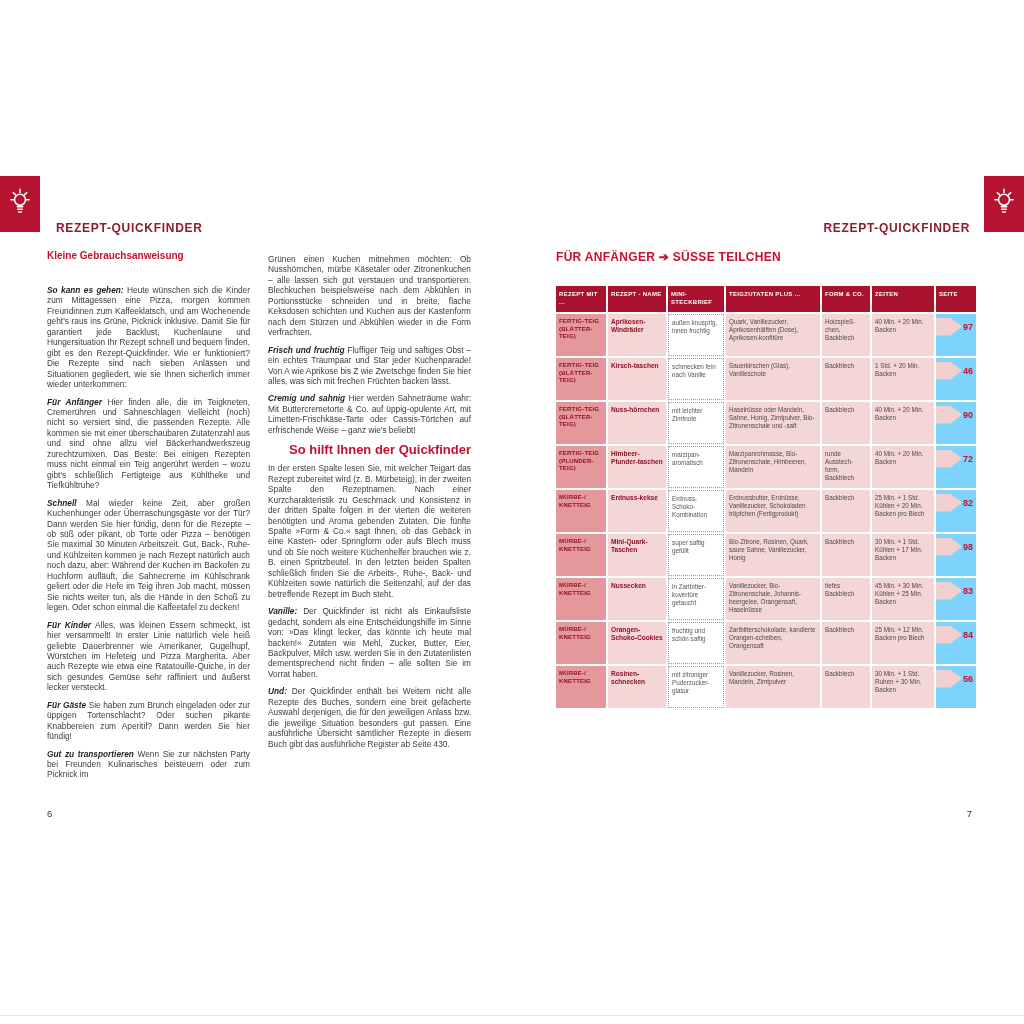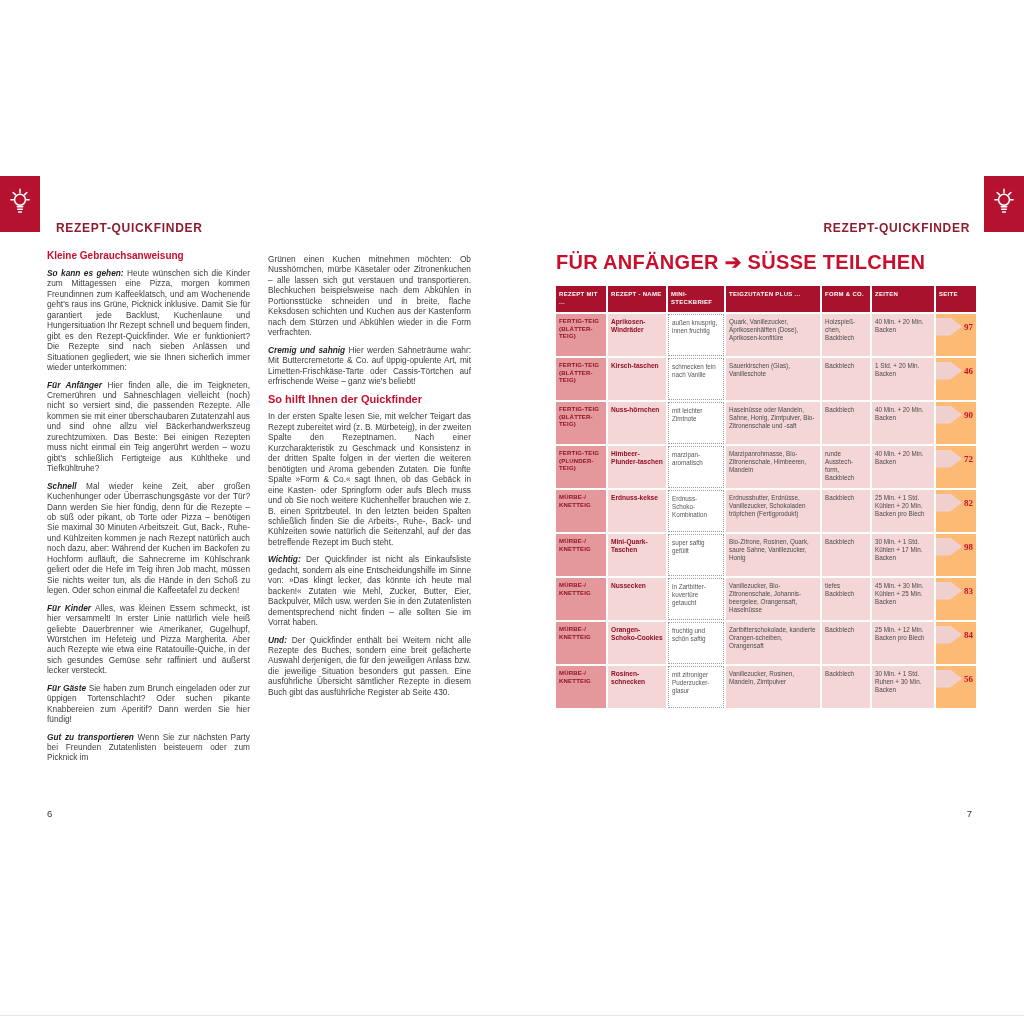--- a/index.html
+++ b/index.html
@@ -11,38 +11,38 @@
   .tab.left{left:0;} .tab.right{right:0;}
   
   .runhead{position:absolute;top:213px;font-size:12px;font-weight:700;color:#8f1c2e;letter-spacing:.7px;margin-top:8px;}
   .runhead.left{left:56px;} .runhead.right{right:54px;}
   
   .pagenum{position:absolute;top:808px;font-size:9.5px;color:#333;}
   .pagenum.left{left:47px;} .pagenum.right{right:52px;}
   
   .colA{position:absolute;left:47px;top:250px;width:203px;}
   .colB{position:absolute;left:268px;top:254px;width:203px;}
-  .h-red{font-size:10px;color:#c8102e;font-weight:700;margin:0 0 7px;}
-  .subhead{font-size:11px;color:#c8102e;font-weight:700;margin:3px 0 6px;}
+  .h-red{font-size:10px;color:#c8102e;font-weight:700;margin:0 0 24px;}
+  .subhead{font-size:13px;color:#c8102e;font-weight:700;margin:3px 0 6px;text-align:right;}
   .para{font-size:8.3px;line-height:1.26;margin:0 0 7px;text-align:justify;}
   .para b{color:#1f1f1f;font-style:italic;}
   
-  .rp-title{position:absolute;left:556px;top:250px;font-size:20px;font-weight:700;
+  .rp-title{position:absolute;left:556px;top:250px;font-size:12px;font-weight:700;
             color:#c8102e;letter-spacing:.3px;}
   .qtable{position:absolute;left:556px;top:286px;width:424px;}
   .thead,.trow{display:grid;grid-template-columns:50px 58px 56px 94px 48px 62px 40px;
                gap:2px;margin-bottom:2px;}
   .th{background:#a9122c;color:#fff;font-size:6px;font-weight:700;padding:5px 3px;
       letter-spacing:.3px;line-height:1.3;}
   .c{font-size:6.3px;line-height:1.32;padding:4px 3px;color:#4a4a4a;min-height:42px;box-sizing:border-box;}
   .c.teig{background:#e5989c;color:#8f1024;font-weight:700;font-size:6px;letter-spacing:.2px;}
   .c.name{background:#f4d6d6;color:#8f1024;font-weight:700;font-size:6.6px;}
   .c.steck{background:#fff;border:1px dotted #9a9a9a;color:#555;}
   .c.zut,.c.form,.c.zeit{background:#f4d6d6;}
-  .c.seite{background:#fdba74;position:relative;padding:0;font-family:Liberation Serif, serif;}
+  .c.seite{background:#7dd3fc;position:relative;padding:0;}
   .c.seite .arrow{position:absolute;left:0;top:4px;height:18px;width:26px;background:#f0cfcf;
                   clip-path:polygon(0 0,55% 0,100% 50%,55% 100%,0 100%);}
   .c.seite .pnum{position:absolute;right:3px;top:8px;color:#c8102e;font-weight:700;font-size:9px;}
   .scan-edge{position:absolute;left:0;bottom:8px;width:100%;height:1px;background:#e6e6e6;}
 </style>
 </head>
 <body>
 
 <div class="tab left">
   <span>
@@ -70,29 +70,30 @@
 <div class="runhead left">REZEPT-QUICKFINDER</div>
 <div class="runhead right">REZEPT-QUICKFINDER</div>
 
 <div class="colA">
   <div class="h-red">Kleine Gebrauchsanweisung</div>
   <p class="para"><b>So kann es gehen:</b> <span>Heute wünschen sich die Kinder zum Mittagessen eine Pizza, morgen kommen Freundinnen zum Kaffeeklatsch, und am Wochenende geht's raus ins Grüne, Picknick inklusive. Damit Sie für garantiert jede Backlust, Kuchenlaune und Hungersituation Ihr Rezept schnell und bequem finden, gibt es den Rezept-Quickfinder. Wie er funktioniert? Die Rezepte sind nach sieben Anlässen und Situationen gegliedert, wie sie Ihnen sicherlich immer wieder unterkommen:</span></p>
   <p class="para"><b>Für Anfänger</b> <span>Hier finden alle, die im Teigkneten, Cremerühren und Sahneschlagen vielleicht (noch) nicht so versiert sind, die passenden Rezepte. Alle kommen sie mit einer überschaubaren Zutatenzahl aus und sind ohne allzu viel Bäckerhandwerkszeug zurechtzumixen. Das Beste: Bei einigen Rezepten muss nicht einmal ein Teig angerührt werden – wozu gibt's schließlich Fertigteige aus Kühltheke und Tiefkühltruhe?</span></p>
   <p class="para"><b>Schnell</b> <span>Mal wieder keine Zeit, aber großen Kuchenhunger oder Überraschungsgäste vor der Tür? Dann werden Sie hier fündig, denn für die Rezepte – ob süß oder pikant, ob Torte oder Pizza – benötigen Sie maximal 30 Minuten Arbeitszeit. Gut, Back-, Ruhe- und Kühlzeiten kommen je nach Rezept natürlich auch noch dazu, aber: Während der Kuchen im Backofen zu Hochform aufläuft, die Sahnecreme im Kühlschrank geliert oder die Hefe im Teig ihren Job macht, müssen Sie nichts weiter tun, als die Hände in den Schoß zu legen. Oder schon einmal die Kaffeetafel zu decken!</span></p>
   <p class="para"><b>Für Kinder</b> <span>Alles, was kleinen Essern schmeckt, ist hier versammelt! In erster Linie natürlich viele heiß geliebte Dauerbrenner wie Amerikaner, Gugelhupf, Würstchen im Hefeteig und Pizza Margherita. Aber auch Rezepte wie etwa eine Ratatouille-Quiche, in der sich gesundes Gemüse sehr raffiniert und äußerst lecker versteckt.</span></p>
   <p class="para"><b>Für Gäste</b> <span>Sie haben zum Brunch eingeladen oder zur üppigen Tortenschlacht? Oder suchen pikante Knabbereien zum Aperitif? Dann werden Sie hier fündig!</span></p>
-  <p class="para"><b>Gut zu transportieren</b> <span>Wenn Sie zur nächsten Party bei Freunden Zutatenlisten beisteuern oder zum Picknick im</span></p>
+  <p class="para"><b>Gut zu transportieren</b> <span>Wenn Sie zur nächsten Party bei Freunden Kulinarisches beisteuern oder zum Picknick im</span></p>
 </div>
 
 <div class="colB">
   <p class="para"><span>Grünen einen Kuchen mitnehmen möchten: Ob Nusshörnchen, mürbe Käsetaler oder Zitronenkuchen – alle lassen sich gut verstauen und transportieren. Blechkuchen beispielsweise nach dem Abkühlen in Portionsstücke schneiden und in breite, flache Keksdosen schichten und Kuchen aus der Kastenform nach dem Stürzen und Abkühlen wieder in die Form verfrachten.</span></p>
+  <p class="para"><b>Frisch und fruchtig</b> <span>Fluffiger Teig und saftiges Obst – ein echtes Traumpaar und Star jeder Kuchenparade! Von A wie Aprikose bis Z wie Zwetschge finden Sie hier alles, was sich mit frechen Früchten backen lässt.</span></p>
   <p class="para"><b>Cremig und sahnig</b> <span>Hier werden Sahneträume wahr: Mit Buttercremetorte &amp; Co. auf üppig-opulente Art, mit Limetten-Frischkäse-Tarte oder Cassis-Törtchen auf erfrischende Weise – ganz wie's beliebt!</span></p>
   <div class="subhead">So hilft Ihnen der Quickfinder</div>
   <p class="para"><span>In der ersten Spalte lesen Sie, mit welcher Teigart das Rezept zubereitet wird (z. B. Mürbeteig), in der zweiten Spalte den Rezeptnamen. Nach einer Kurzcharakteristik zu Geschmack und Konsistenz in der dritten Spalte folgen in der vierten die weiteren benötigten und Aroma gebenden Zutaten. Die fünfte Spalte »Form &amp; Co.« sagt Ihnen, ob das Gebäck in eine Kasten- oder Springform oder aufs Blech muss und ob Sie noch weitere Küchenhelfer brauchen wie z. B. einen Spritzbeutel. In den letzten beiden Spalten schließlich finden Sie die Arbeits-, Ruhe-, Back- und Kühlzeiten sowie natürlich die Seitenzahl, auf der das betreffende Rezept im Buch steht.</span></p>
-  <p class="para"><b>Wichtig:</b> <span>Der Quickfinder ist nicht als Einkaufsliste gedacht, sondern als eine Entscheidungshilfe im Sinne von: »Das klingt lecker, das könnte ich heute mal backen!« Zutaten wie Mehl, Zucker, Butter, Eier, Backpulver, Milch usw. werden Sie in den Zutatenlisten dementsprechend nicht finden – alle sollten Sie im Vorrat haben.</span></p>
+  <p class="para"><b>Vanille:</b> <span>Der Quickfinder ist nicht als Einkaufsliste gedacht, sondern als eine Entscheidungshilfe im Sinne von: »Das klingt lecker, das könnte ich heute mal backen!« Zutaten wie Mehl, Zucker, Butter, Eier, Backpulver, Milch usw. werden Sie in den Zutatenlisten dementsprechend nicht finden – alle sollten Sie im Vorrat haben.</span></p>
   <p class="para"><b>Und:</b> <span>Der Quickfinder enthält bei Weitem nicht alle Rezepte des Buches, sondern eine breit gefächerte Auswahl derjenigen, die für den jeweiligen Anlass bzw. die jeweilige Situation besonders gut passen. Eine ausführliche Übersicht sämtlicher Rezepte in diesem Buch gibt das ausführliche Register ab Seite 430.</span></p>
 </div>
 
 <div class="rp-title">FÜR ANFÄNGER ➔ SÜSSE TEILCHEN</div>
 
 <div class="qtable">
   <div class="thead">
     <div class="th">REZEPT MIT ...</div>
     <div class="th">REZEPT - NAME</div>
     <div class="th">MINI-STECKBRIEF</div>

